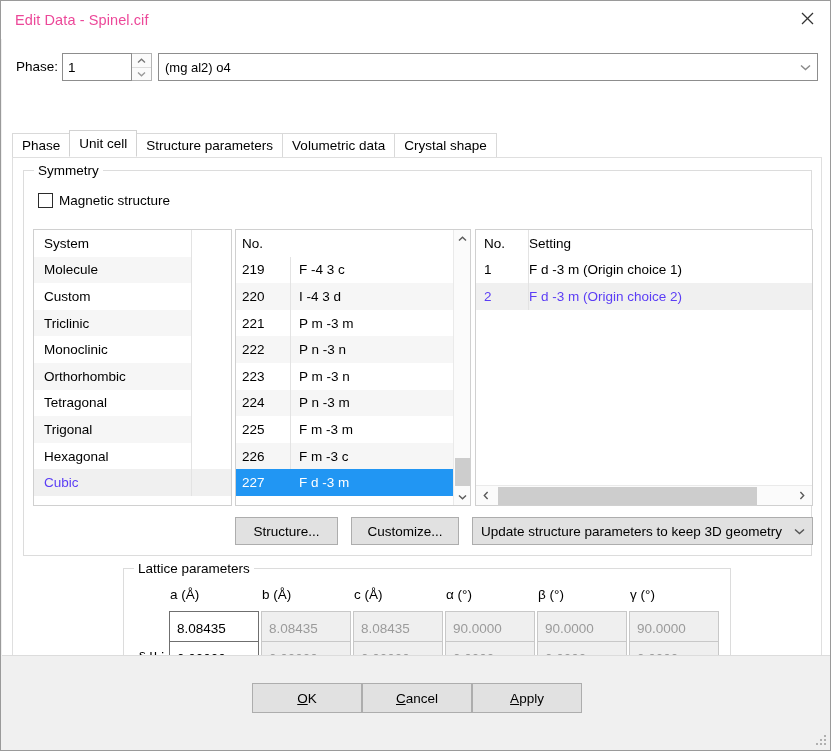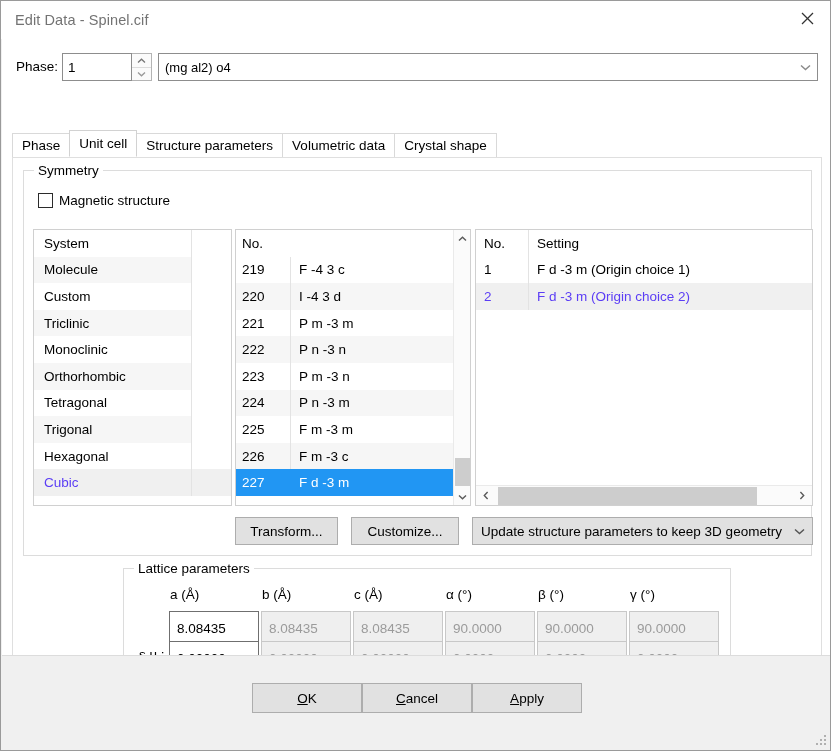--- a/index.html
+++ b/index.html
@@ -32,21 +32,21 @@
     height: 38px;
     background: #ffffff;
     display: flex;
     align-items: center;
     flex: 0 0 auto;
     position: relative;
   }
   #title-text {
     margin-left: 14px;
     font-size: 14.5px;
-    color: #737373;
+    color: #ec4899;
     letter-spacing: .1px;
   }
   #close-btn {
     position: absolute;
     right: 0; top: 0;
     width: 46px; height: 34px;
     display: flex; align-items: center; justify-content: center;
     cursor: default;
   }
   #close-btn svg { display:block; }
@@ -227,21 +227,21 @@
   #sg-list .c2 { flex: 1 1 auto; padding-left: 8px; border-left: 1px solid #e3e3e3; height:100%; display:flex; align-items:center;}
   #sg-list .lrow { height: 26.6px; }
   #sg-list .lrow.sel-blue .c2 { border-left-color: #2196f3; }
 
   
   #setting-col-area {
     position: absolute; left: 0; top: 0;
     width: 324px; height: 238px;
   }
   #setting-list .c1 { width: 52px; padding-left: 8px; }
-  #setting-list .c2 { flex: 1 1 auto; padding-left: 8px; border-left: 1px solid #e3e3e3; height:100%; display:flex; align-items:center;}
+  #setting-list .c2 { flex: 1 1 auto; padding-left: 0; border-left: 1px solid #e3e3e3; height:100%; display:flex; align-items:center;}
   #setting-list .lrow { height: 26.6px; }
 
   
   #sg-vscroll {
     position: absolute;
     right: 0; top: 0;
     width: 17px; height: 100%;
     background: #fbfbfb;
     border-left: 1px solid #eaeaea;
   }
@@ -557,21 +557,21 @@
               </div>
               <div id="setting-hthumb" style="width:259px;"></div>
               <div class="hs-btn" style="margin-left:auto;">
                 <svg width="6" height="9" viewBox="0 0 6 9">
                   <polyline points="1.4,1 4.7,4.5 1.4,8" fill="none" stroke="#5a5a5a" stroke-width="1.4"></polyline>
                 </svg>
               </div>
             </div>
           </div>
 
-          <div class="btn" id="transform-btn">Transform...</div>
+          <div class="btn" id="transform-btn">Structure...</div>
           <div class="btn" id="customize-btn">Customize...</div>
           <div id="update-combo">
             <span id="update-combo-value">Update structure parameters to keep 3D geometry</span>
             <span id="update-combo-arrow">
               <svg width="11" height="7" viewBox="0 0 11 7">
                 <polyline points="1,1.4 5.5,5.6 10,1.4" fill="none" stroke="#555" stroke-width="1.4"></polyline>
               </svg>
             </span>
           </div>
         </div>

